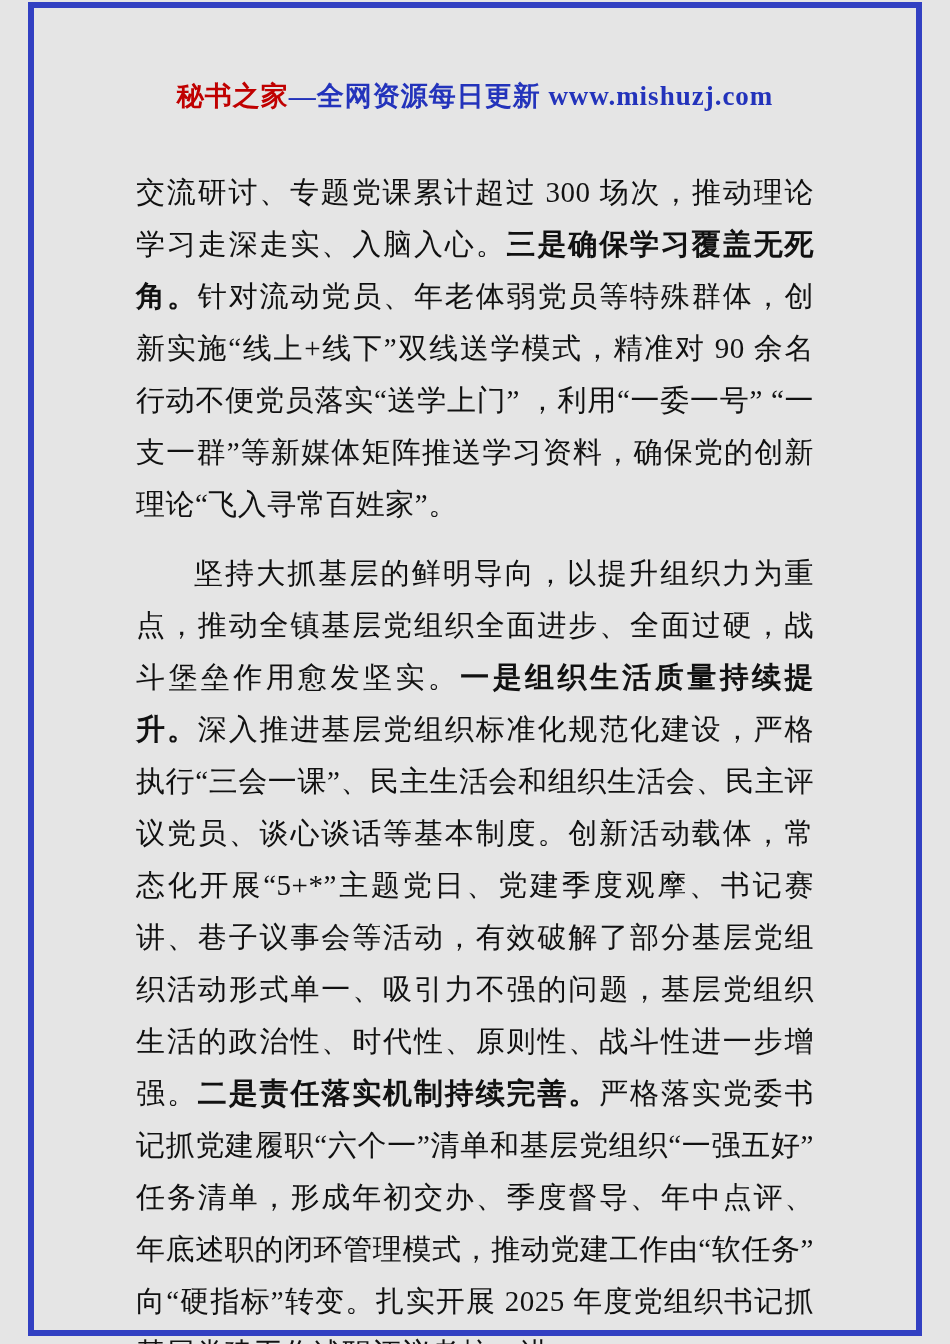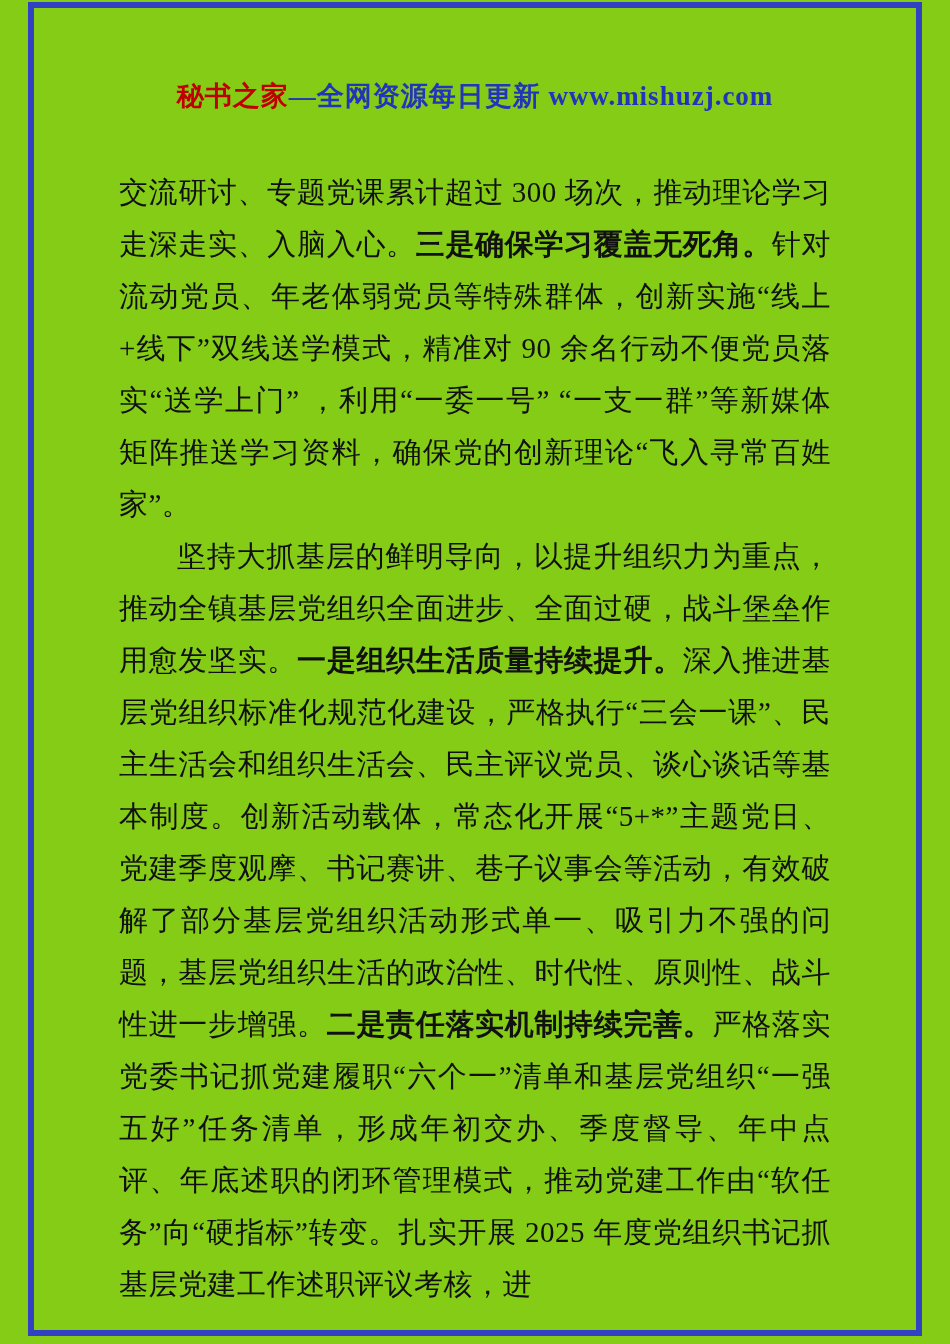--- a/index.html
+++ b/index.html
@@ -4,21 +4,21 @@
 <style>
   html, body {
     margin: 0;
     padding: 0;
     background: #ffffff;
   }
   .sheet {
     position: relative;
     width: 950px;
     height: 1344px;
-    background: #84cc16;
+    background: #e5e5e5;
     overflow: hidden;
     font-family: "Liberation Serif", "DejaVu Serif", serif;
   }
   .frame {
     position: absolute;
     top: 2px;
     left: 28px;
     right: 28px;
     bottom: 8px;
     border: 6px solid #3240c2;
@@ -48,21 +48,21 @@
     width: 712px;
     margin: 52px auto 0 auto;
     font-size: 29px;
     line-height: 52px;
     color: #111111;
     text-align: justify;
     text-justify: inter-character;
     letter-spacing: 0.5px;
   }
   .para {
-    margin: 0;
+    margin: 17px;
     padding: 0;
   }
   .para.indent { text-indent: 2em; }
   .bold { font-weight: bold; }
 </style>
 </head>
 <body>
 
 <div class="sheet">
   <div class="frame"></div>

